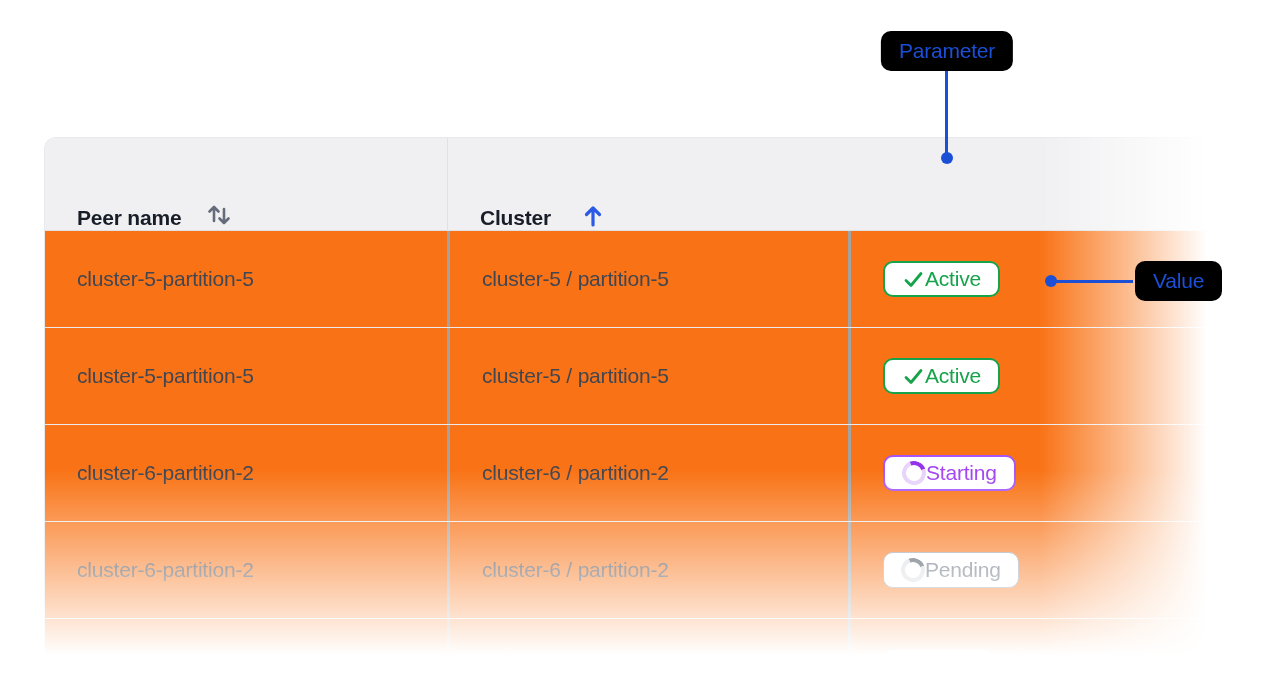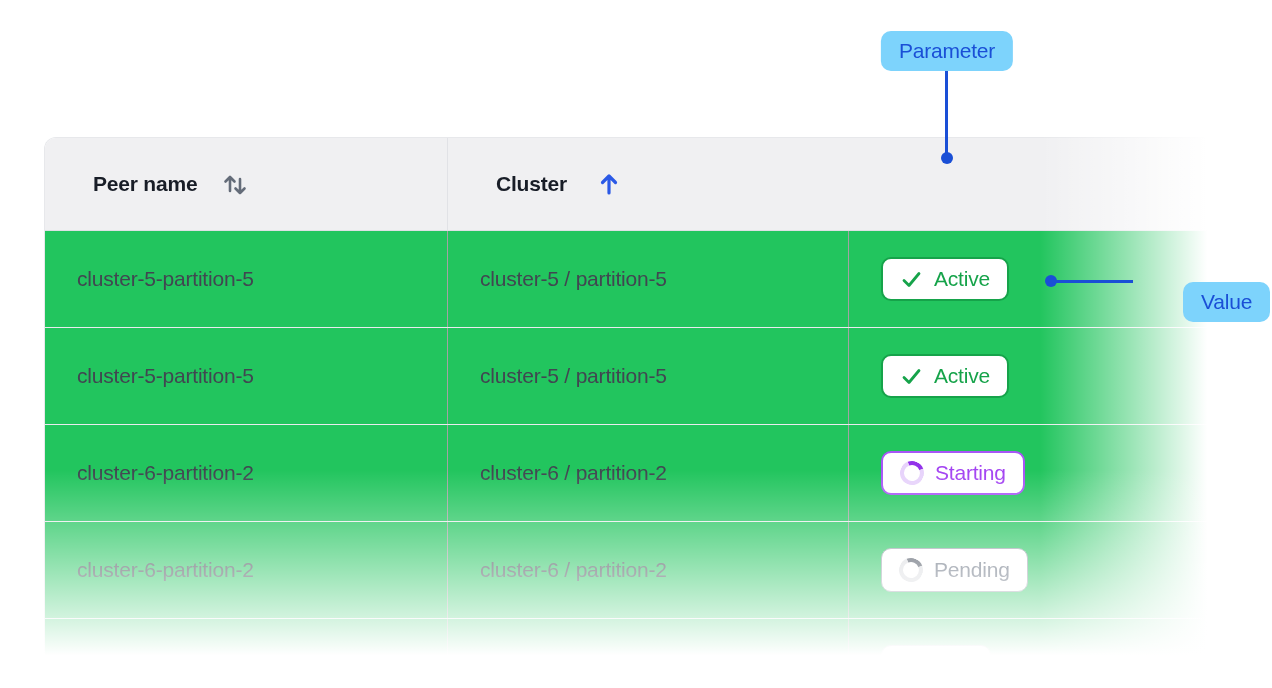--- a/index.html
+++ b/index.html
@@ -8,59 +8,59 @@
     font-family:"Liberation Sans","DejaVu Sans",sans-serif;letter-spacing:-0.2px;
   }
 
   
   .table{
     position:absolute;left:44px;top:137px;width:1186px;
     border:1px solid #E7E8EB;border-bottom:none;border-radius:12px 12px 0 0;
     overflow:hidden;background:#ffffff;z-index:1;
   }
   .thead{display:flex;height:92px;background:#F0F0F2;border-bottom:1px solid #DFE0E4;}
-  .th{display:flex;align-items:center;padding-left:48px;box-sizing:border-box;
+  .th{display:flex;align-items:flex-end;padding-left:32px;box-sizing:border-box;
       font-size:21px;font-weight:700;color:#181D27;cursor:pointer;}
   .col1{width:402px;}
   .col2{width:401px;border-left:1px solid #E1E2E6;}
   .col3{flex:1;border-left:1px solid #E1E2E6;}
   .sort-icon{margin-left:22px;display:inline-flex;}
   .asc-icon{margin-left:28px;display:inline-flex;}
 
-  .row{display:flex;height:96px;background:#22c55e;border-bottom:1px solid #EAEBEE;}
+  .row{display:flex;height:96px;background:#f97316;border-bottom:1px solid #EAEBEE;}
   .cell{display:flex;align-items:center;padding-left:32px;box-sizing:border-box;
         font-size:21px;font-weight:400;color:#414651;}
-  .cell.col2,.cell.col3{border-left:1px solid #a3a3a3;text-align:right;}
+  .cell.col2,.cell.col3{border-left:3px solid #a3a3a3;text-align:right;}
 
   
-  .badge{display:inline-flex;align-items:center;gap:11px;height:44px;padding:0 17px;
+  .badge{display:inline-flex;align-items:center;height:36px;padding:0 17px;
          border-radius:10px;border:2px solid transparent;background:#fff;
          font-size:21px;font-weight:500;box-sizing:border-box;}
   .badge[data-status="active"]{border-color:#16A34A;color:#16A34A;}
   .badge[data-status="starting"]{border-color:#A855F7;color:#A343F2;}
   .badge[data-status="pending"]{border-color:#99A0AB;color:#5F6979;border-width:1.5px;}
   .badge[data-status="ghost"]{border-color:#99A0AB;border-width:1.5px;width:110px;}
   .spinner{width:24px;height:24px;border-radius:50%;box-sizing:border-box;
            border:4px solid #E7D3FB;border-top-color:#9333EA;transform:rotate(24deg);}
   .badge[data-status="pending"] .spinner{border-color:#DADCE0;border-top-color:#434B59;}
 
   
   .fade-right{position:absolute;top:0;left:1040px;width:232px;height:688px;z-index:5;
               background:linear-gradient(to right,rgba(255,255,255,0) 0%,#ffffff 72%);
               pointer-events:none;}
   .fade-bottom{position:absolute;left:0;top:470px;width:1272px;height:218px;z-index:5;
                background:linear-gradient(to bottom,rgba(255,255,255,0) 0%,#ffffff 85%);
                pointer-events:none;}
 
   
   .pill{position:absolute;z-index:10;height:40px;line-height:40px;padding:0 18px;
-        border-radius:10px;background:#7dd3fc;color:#1A4FD6;
+        border-radius:10px;background:#000000;color:#1A4FD6;
         font-size:21px;font-weight:500;letter-spacing:-0.2px;white-space:nowrap;}
   .pill.param{left:947px;top:31px;transform:translateX(-50%);}
-  .pill.value{left:1183px;top:261px;margin-top:21px;}
+  .pill.value{left:1135px;top:261px;}
   .conn-line-v{position:absolute;z-index:10;left:945px;top:71px;width:3px;height:83px;background:#1A4FD6;}
   .conn-dot{position:absolute;z-index:10;width:12px;height:12px;border-radius:50%;background:#1A4FD6;}
   .dot-param{left:941px;top:152px;}
   .dot-value{left:1045px;top:275px;}
   .conn-line-h{position:absolute;z-index:10;left:1055px;top:280px;width:78px;height:3px;background:#1A4FD6;}
 </style>
 </head>
 <body>
 
 <div class="canvas">

